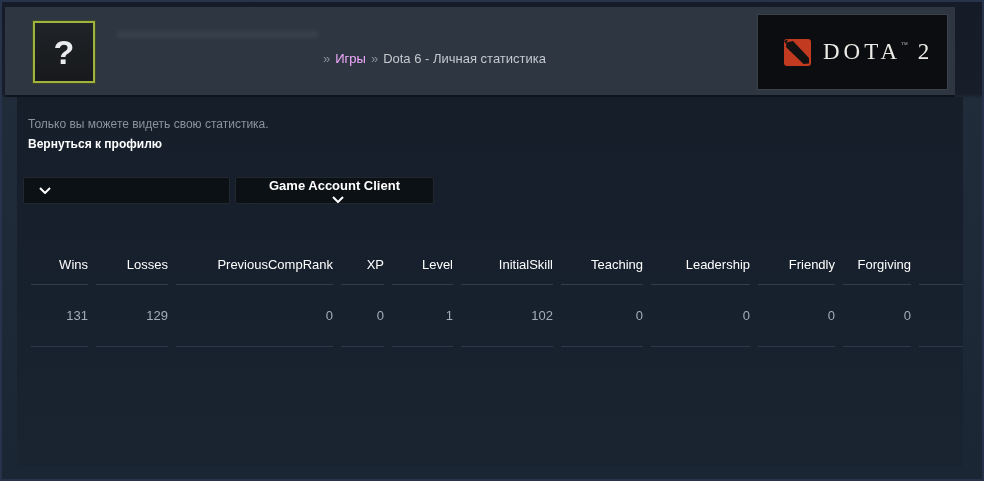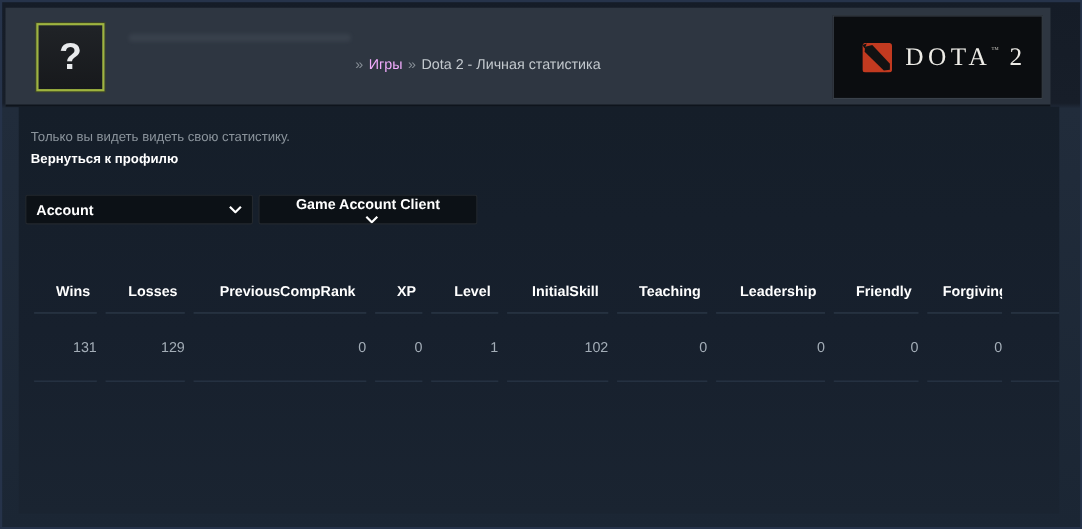--- a/index.html
+++ b/index.html
@@ -70,23 +70,23 @@
   .select-client{width:199px;flex-direction:column;}
   .select-label{flex:1;white-space:nowrap;overflow:hidden;}
   .chevron{display:flex;align-items:center;margin-left:6px;}
 
   
   table.stats{
     position:absolute;left:6px;top:148px;width:1054px;
     border-collapse:separate;border-spacing:8px 0;table-layout:fixed;
   }
   .stats th{
-    height:40px;vertical-align:middle;text-align:center;
+    height:40px;vertical-align:middle;text-align:right;
     padding:0 0 0 14px;box-sizing:border-box;
-    color:#ffffff;font-size:13px;font-weight:bold;white-space:nowrap;overflow:hidden;
+    color:#ffffff;font-size:13px;font-weight:normal;white-space:nowrap;overflow:hidden;
     border-bottom:1px solid #313e4e;
   }
   .stats td{
     height:62px;vertical-align:middle;text-align:right;
     padding:0 0 0 14px;box-sizing:border-box;
     color:#a3adb7;font-size:13px;white-space:nowrap;overflow:hidden;
     border-bottom:1px solid #2c394a;
   }
 </style>
 </head>
@@ -94,42 +94,41 @@
 
 <div class="page">
 
   <div class="topbar">
     <div class="avatar">
       <span>?</span>
     </div>
     <div class="name-blur"></div>
 
     <div class="breadcrumb">
-      <span class="crumb-sep">»</span><span class="crumb-link">Игры</span><span class="crumb-sep">»</span><span class="crumb-current">Dota 2 - Личная статистика</span>
+      <span class="crumb-sep">»</span><span class="crumb-link">Игры</span><span class="crumb-sep">»</span><span class="crumb-current">Dota 6 - Личная статистика</span>
     </div>
 
     <div class="game-logo">
       <svg class="logo-mark" width="27" height="27" viewBox="0 0 27 27">
         <rect x="0" y="0" width="27" height="27" rx="3" fill="#c23a20"></rect>
         <path d="M2.5 3.5 L9 2 L25 19 L25 24.5 L19.5 25 L2 8 Z" fill="#121212"></path>
         <path d="M0 2 L4 0.5 L2 5 Z" fill="#121212"></path>
       </svg>
       <div class="logo-text"><span>DOTA</span><span class="logo-tm">™</span>
         <span>2</span></div>
     </div>
   </div>
 
   <div class="content">
 
-    <div class="notice">Только вы видеть видеть свою статистику.</div>
+    <div class="notice">Только вы можете видеть свою статистика.</div>
     <a class="back-link">Вернуться к профилю</a>
 
     <div class="filters">
       <div class="select select-account">
-        <span class="select-label">Account</span>
         <span class="chevron">
           <svg width="12" height="7" viewBox="0 0 12 7">
               <polyline points="1,1 6,6 11,1" fill="none" stroke="#ffffff" stroke-width="2"></polyline>
             </svg>
         </span>
       </div>
       <div class="select select-client">
         <span class="select-label">Game Account Client</span>
         <span class="chevron">
           <svg width="12" height="7" viewBox="0 0 12 7">

